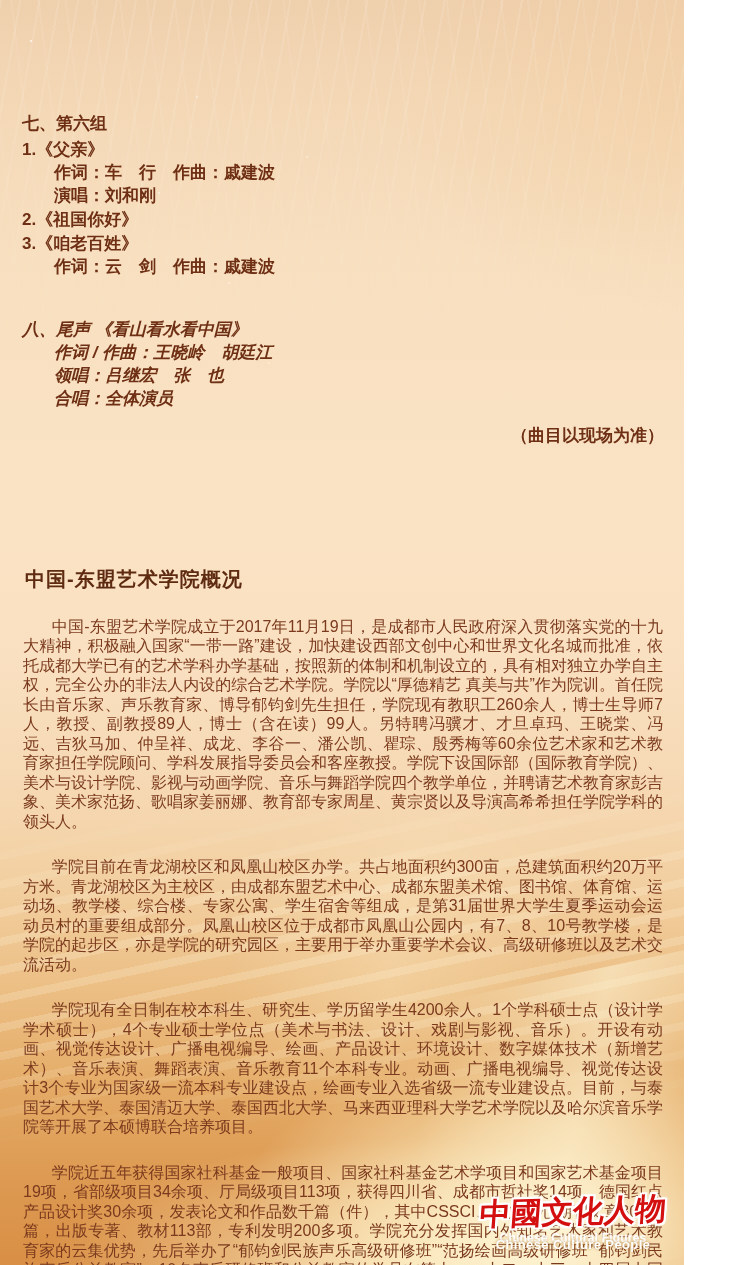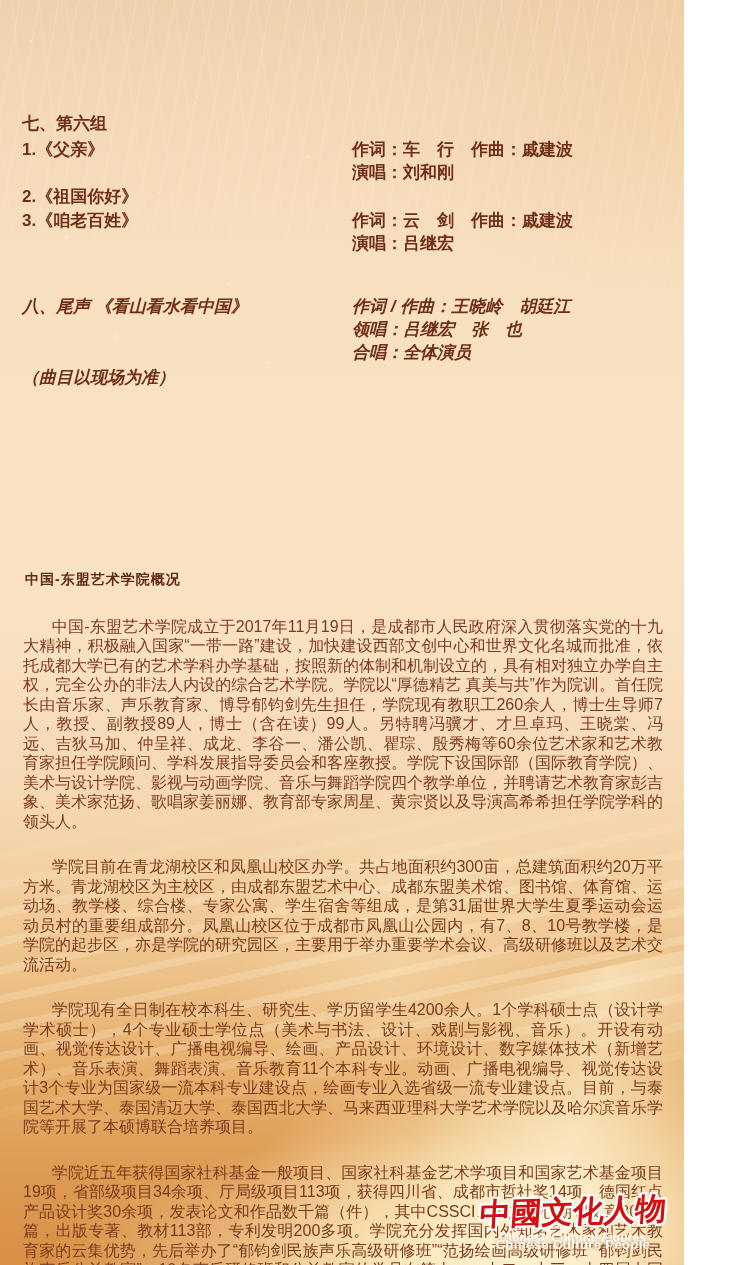--- a/index.html
+++ b/index.html
@@ -49,33 +49,33 @@
       86px 296px 0 1px rgba(255,255,255,.4), 276px 116px 0 0 rgba(255,255,255,.45),
       166px 56px 0 0 rgba(255,255,255,.45), 238px 322px 0 0 rgba(255,255,255,.35);
   }
 
   
   .program{
     position:absolute;top:112px;left:22px;right:20px;
     color:#6e2f14;font-size:17px;font-weight:bold;line-height:23px;
   }
   .group-title{margin-bottom:3px;}
-  .prog-row{display:flex;margin-bottom:1px;}
+  .prog-row{display:flex;margin-bottom:1px;flex-direction:column;}
   .prog-left{width:298px;flex:none;}
   .prog-right{flex:1;margin-left:32px;}
   .finale{margin-top:40px;font-style:italic;}
-  .prog-note{margin-top:2px;text-align:left;font-style:italic;}
+  .prog-note{margin-top:14px;text-align:right;}
 
   
   .about{
     position:absolute;top:570px;left:23px;right:21px;
     color:#7b3a1e;font-size:16px;line-height:19.5px;text-align:justify;
   }
   .about h2{
-    font-size:14px;letter-spacing:1px;color:#5e2a10;
+    font-size:20px;letter-spacing:1px;color:#5e2a10;
     margin:0 0 27px 2px;font-weight:bold;
   }
   .about p{margin:0 0 26px;text-indent:1.8em;}
 
   
   .logo{position:absolute;right:6px;bottom:6px;width:210px;text-align:center;}
   .logo-cn{
     display:inline-block;
     font-family:"DejaVu Serif", serif;
     font-size:31px;font-weight:bold;color:#d40f0f;
@@ -120,21 +120,20 @@
     </div>
 
     <div class="prog-row">
       <div class="prog-left">2.《祖国你好》</div>
     </div>
 
     <div class="prog-row">
       <div class="prog-left">3.《咱老百姓》</div>
       <div class="prog-right">
         <div>作词：云　剑　作曲：戚建波</div>
-        <div>演唱：吕继宏</div>
       </div>
     </div>
 
     <div class="prog-row finale">
       <div class="prog-left">八、尾声 《看山看水看中国》</div>
       <div class="prog-right">
         <div>作词 / 作曲：王晓岭　胡廷江</div>
         <div>领唱：吕继宏　张　也</div>
         <div>合唱：全体演员</div>
       </div>

